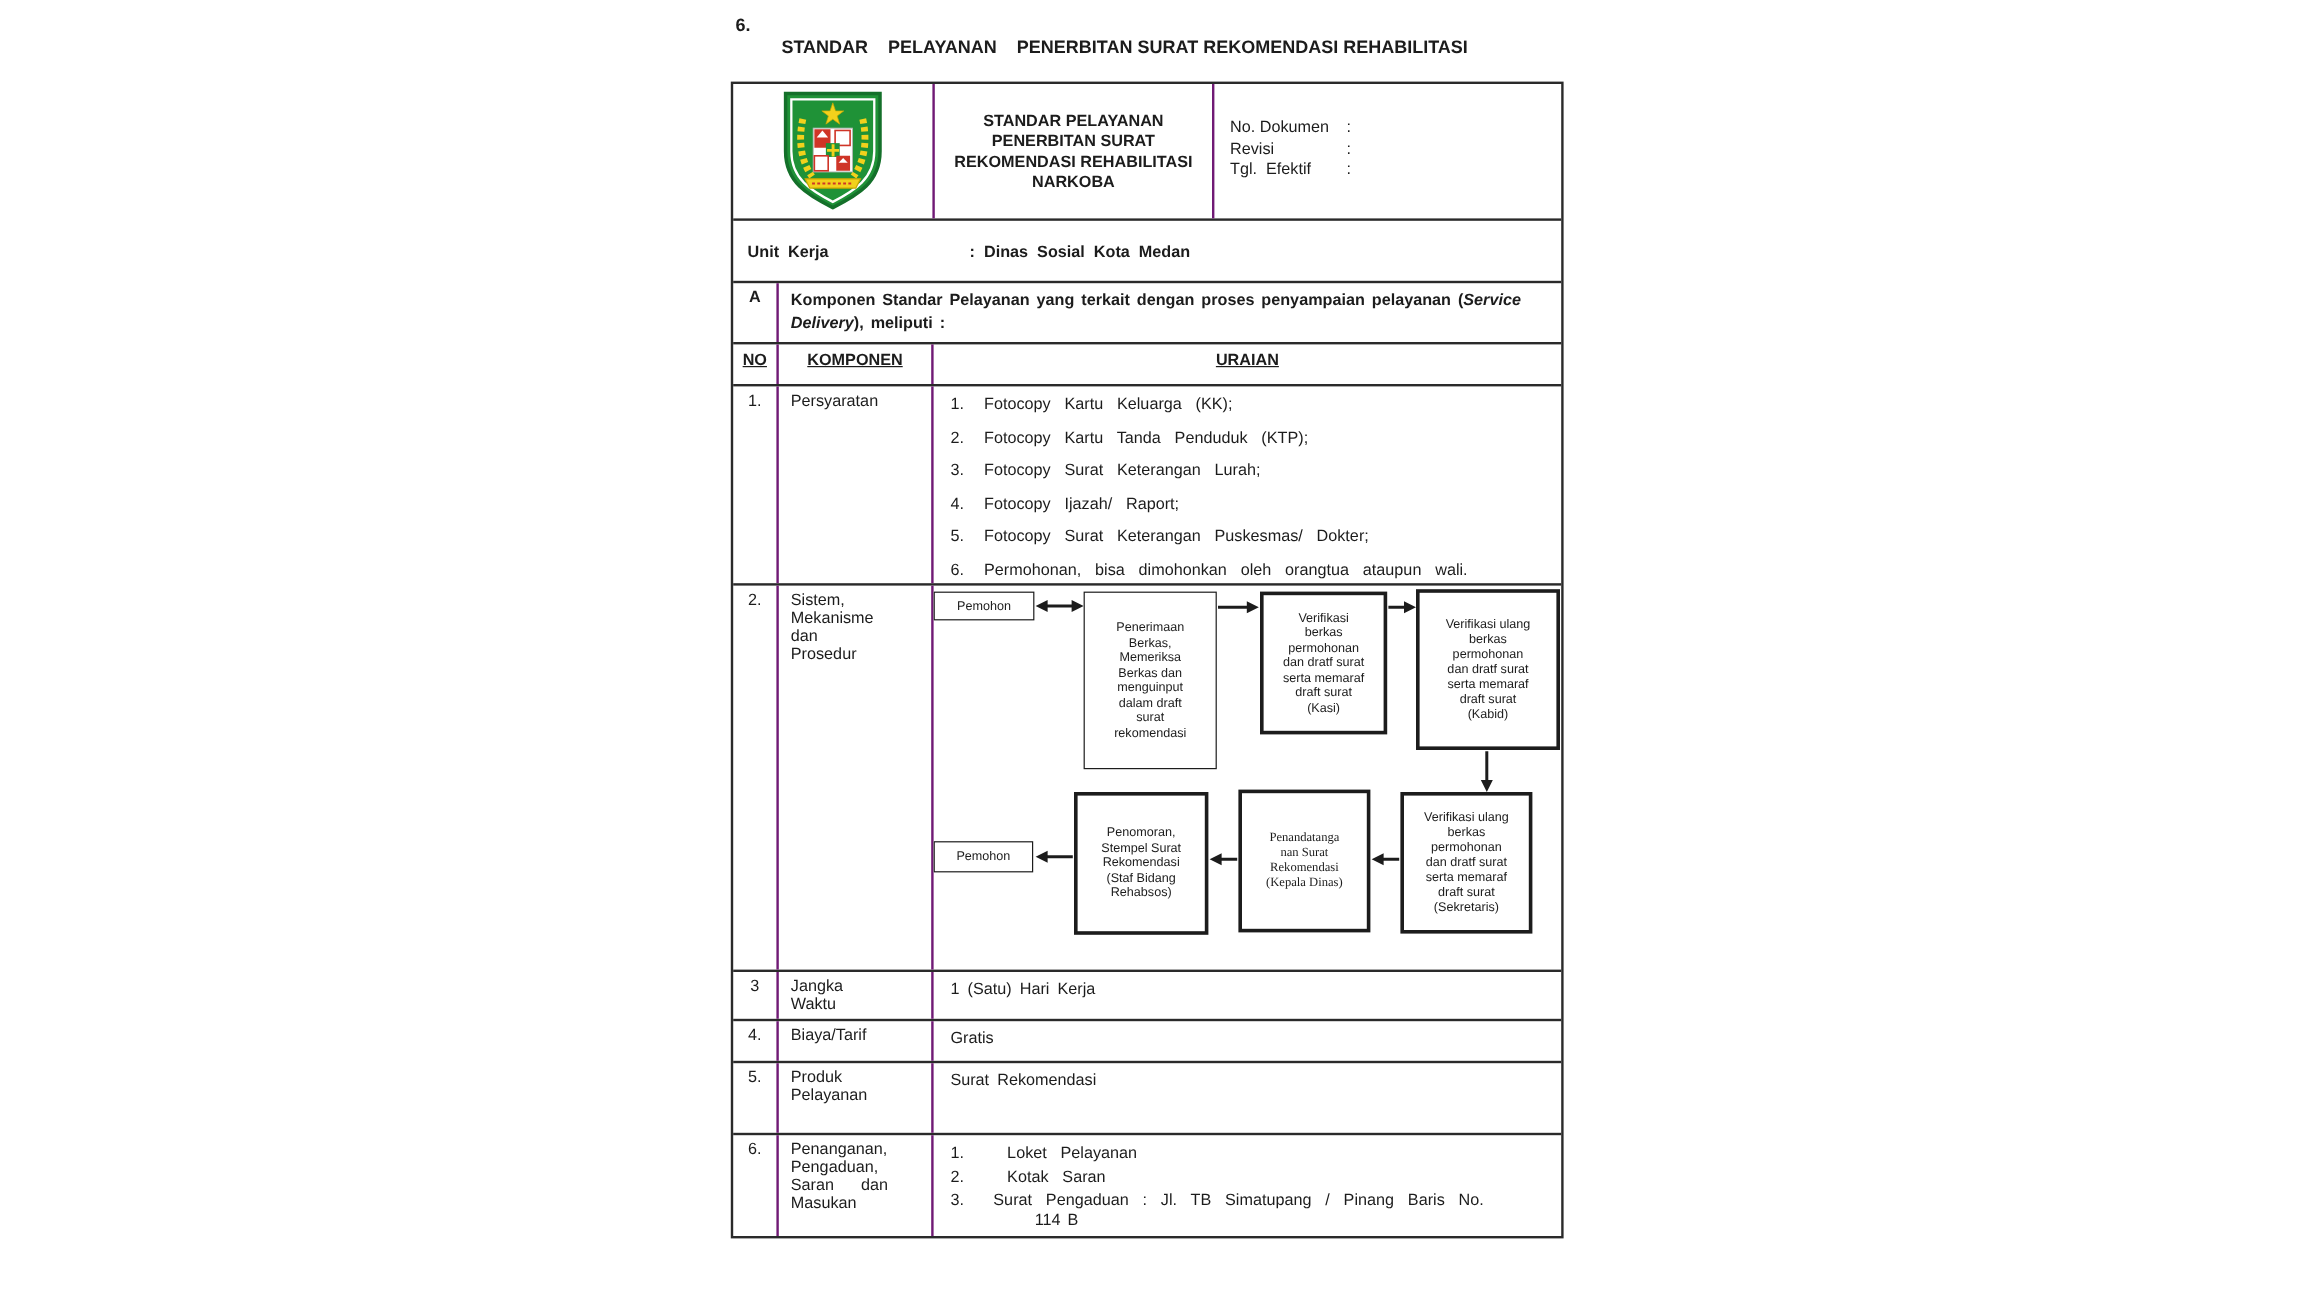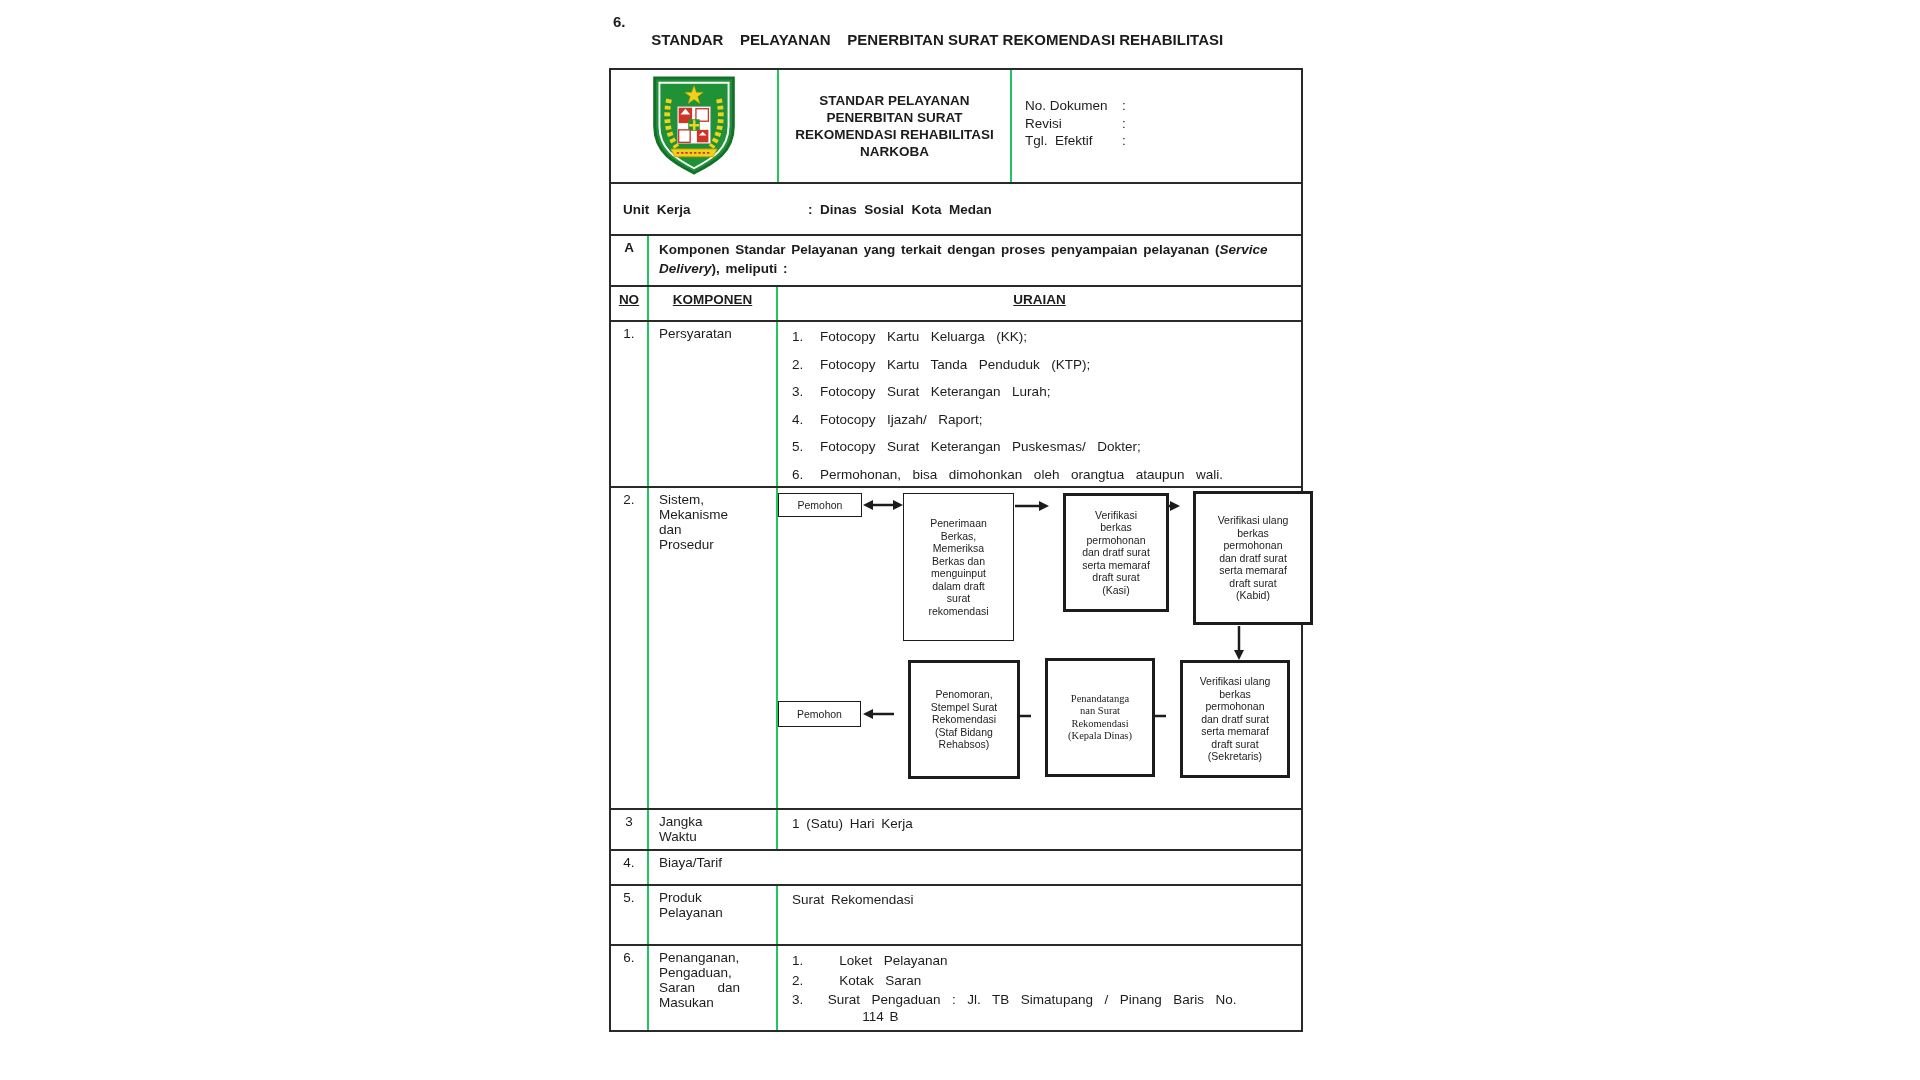--- a/index.html
+++ b/index.html
@@ -8,21 +8,21 @@
 
   
   .doc-title { position:absolute; left:613px; top:13px; display:flex; font-weight:700; font-size:15px; line-height:18px; }
   .doc-title .num { margin-right:9px; }
   .doc-title .lines { white-space:pre; }
 
   
   .doc-table { position:absolute; left:609px; top:68px; width:694px; border:2px solid #2a2a2a; background:#fff; }
   .row { display:flex; border-top:2px solid #2a2a2a; }
   .row:first-child { border-top:none; }
-  .cell { border-right:2px solid #22c55e; }
+  .cell { border-right:2px solid #701a75; }
   .cell:last-child { border-right:none;border-radius:10px; }
 
   .c-no  { flex:0 0 38px; text-align:center; padding-top:4px; font-size:13.5px; }
   .c-kmp { flex:0 0 129px; padding:4px 8px 0 10px; font-size:13.5px; }
   .c-urn { flex:1 1 auto; position:relative; }
 
   .pre   { white-space:pre; }
   .prewrap { white-space:pre-wrap; }
 
   
@@ -60,21 +60,21 @@
   .list6 .li { margin-bottom:2.5px; }
   .list6 .li .n { flex:0 0 30px; }
 
   .val-cell { padding:6px 0 0 14px; font-size:13.5px; word-spacing:3px; }
 
   
   .flow { position:absolute; left:0; top:0; width:529px; height:380px; }
   .fbox { position:absolute; background:#fff; border:1.5px solid #1c1c1c; display:flex;
           align-items:center; justify-content:center; text-align:center;
           font-size:10.5px; line-height:12.5px; white-space:pre; }
-  .fbox.thick { border-width:3px;margin-left:13px; }
+  .fbox.thick { border-width:3px; }
   .flow svg { position:absolute; left:0; top:0; pointer-events:none; }
 </style>
 </head>
 <body>
 
 <div class="doc-title">
   <span class="num">6.</span>
   <span class="lines">
     <span>STANDAR    PELAYANAN    PENERBITAN SURAT REKOMENDASI REHABILITASI</span><br>
     <span>NARKOBA</span>
@@ -256,20 +256,21 @@
   <div class="row r3">
     <div class="cell c-no">3</div>
     <div class="cell c-kmp pre">Jangka
 Waktu</div>
     <div class="cell c-urn val-cell">1  (Satu)  Hari  Kerja</div>
   </div>
 
   <div class="row r4">
     <div class="cell c-no">4.</div>
     <div class="cell c-kmp pre">Biaya/Tarif</div>
+    <div class="cell c-urn val-cell">Gratis</div>
   </div>
 
   <div class="row r5">
     <div class="cell c-no">5.</div>
     <div class="cell c-kmp pre">Produk
 Pelayanan</div>
     <div class="cell c-urn val-cell">Surat  Rekomendasi</div>
   </div>
 
   <div class="row r6">

